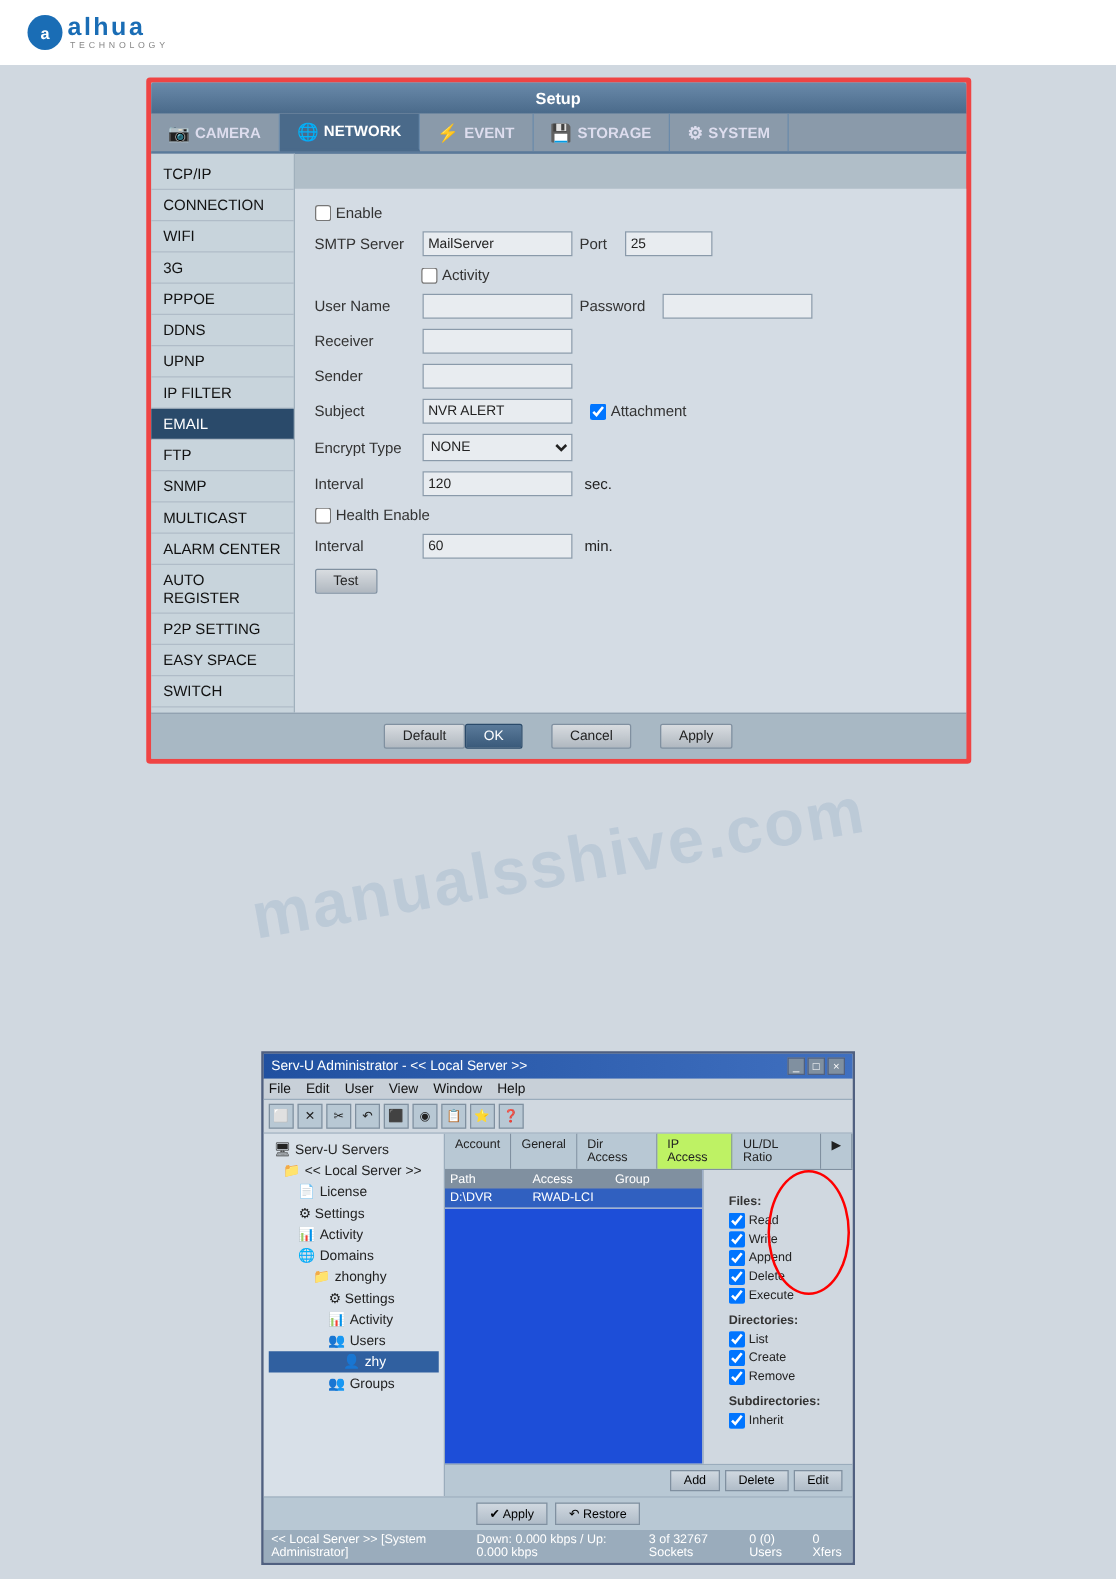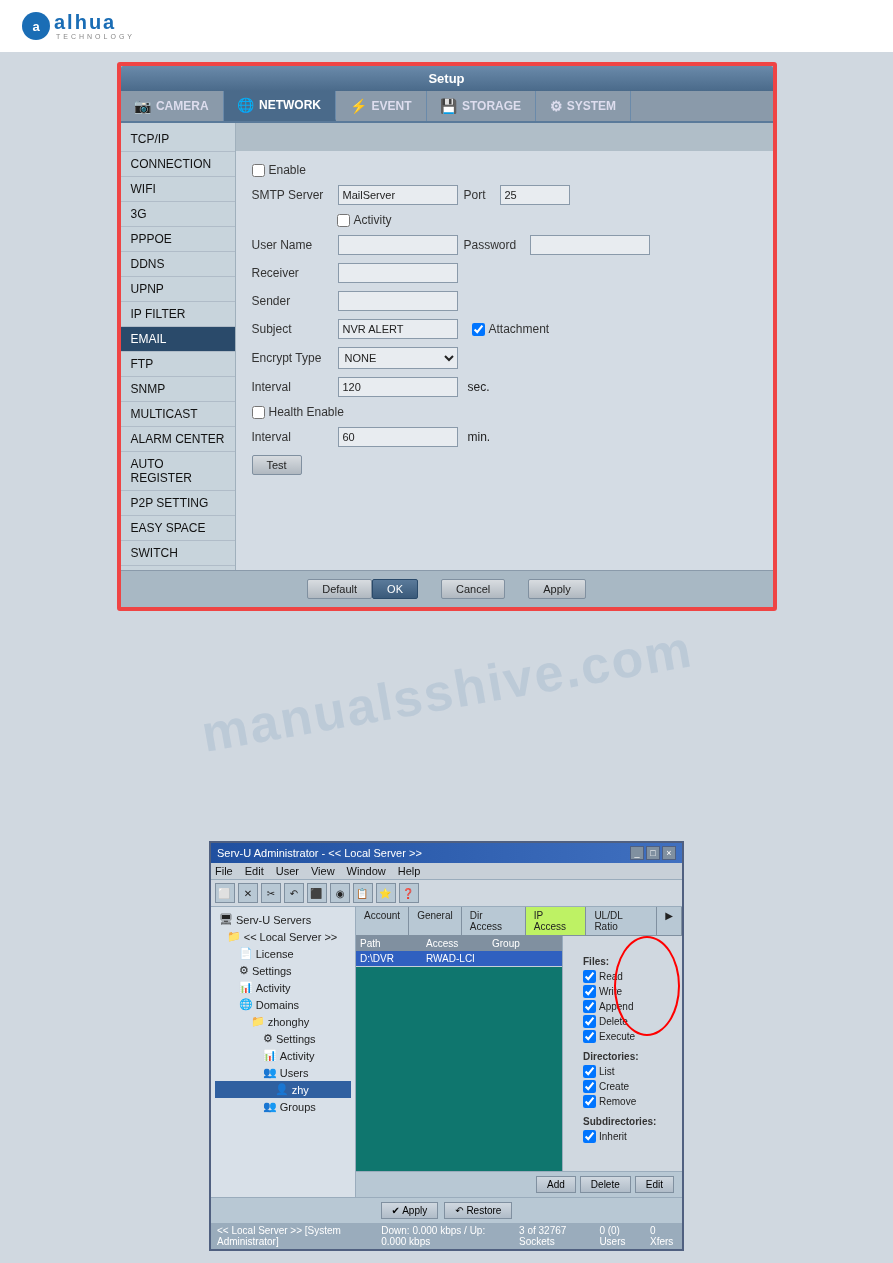--- a/index.html
+++ b/index.html
@@ -274,21 +274,21 @@
     .ftp-tab {
       padding: 3px 8px;
       font-size: 10px;
       cursor: pointer;
       border-right: 1px solid #8090a0;
       background: #b8c8d4;
     }
     .ftp-tab.active { background: #bef264; font-weight: normal; }
     .ftp-table {
       flex: 1;
-      background: #0f766e;
+      background: #1d4ed8;
       overflow: auto;
     }
     .ftp-table-header {
       display: flex;
       background: #8090a0;
       color: #fff;
       font-size: 10px;
       padding: 2px 4px;
     }
     .ftp-table-header span { flex: 1; }

